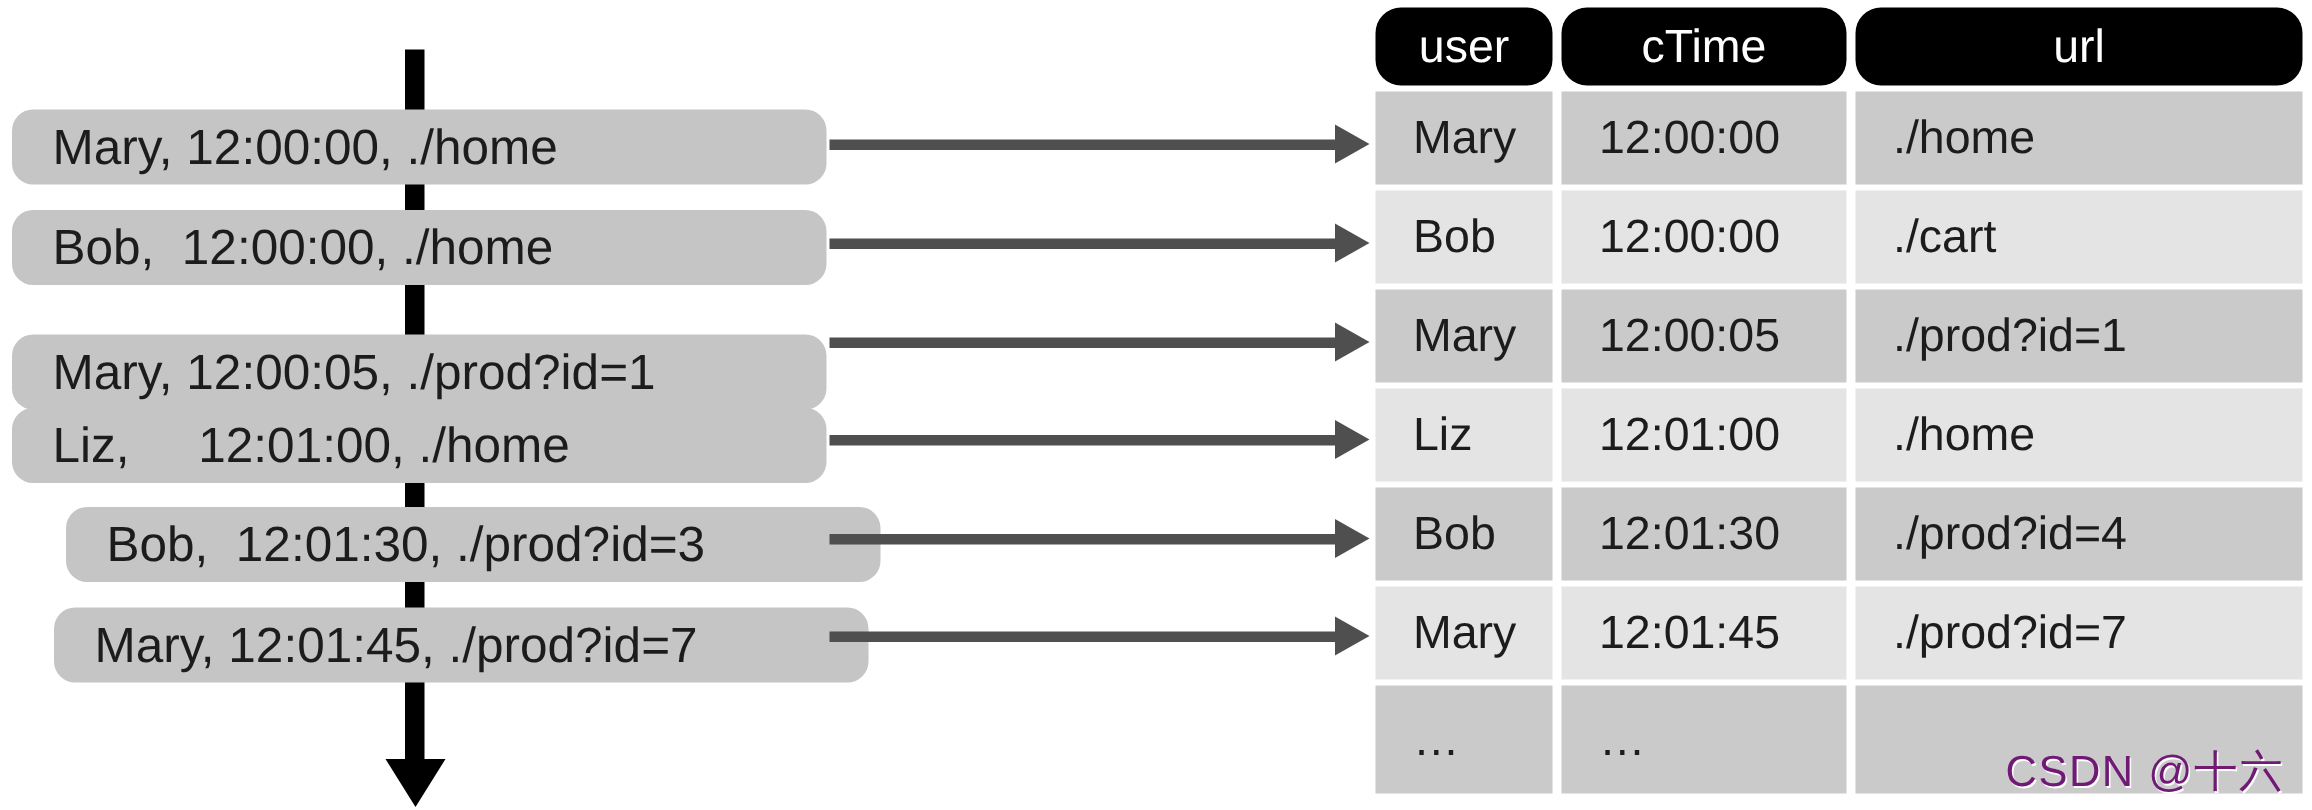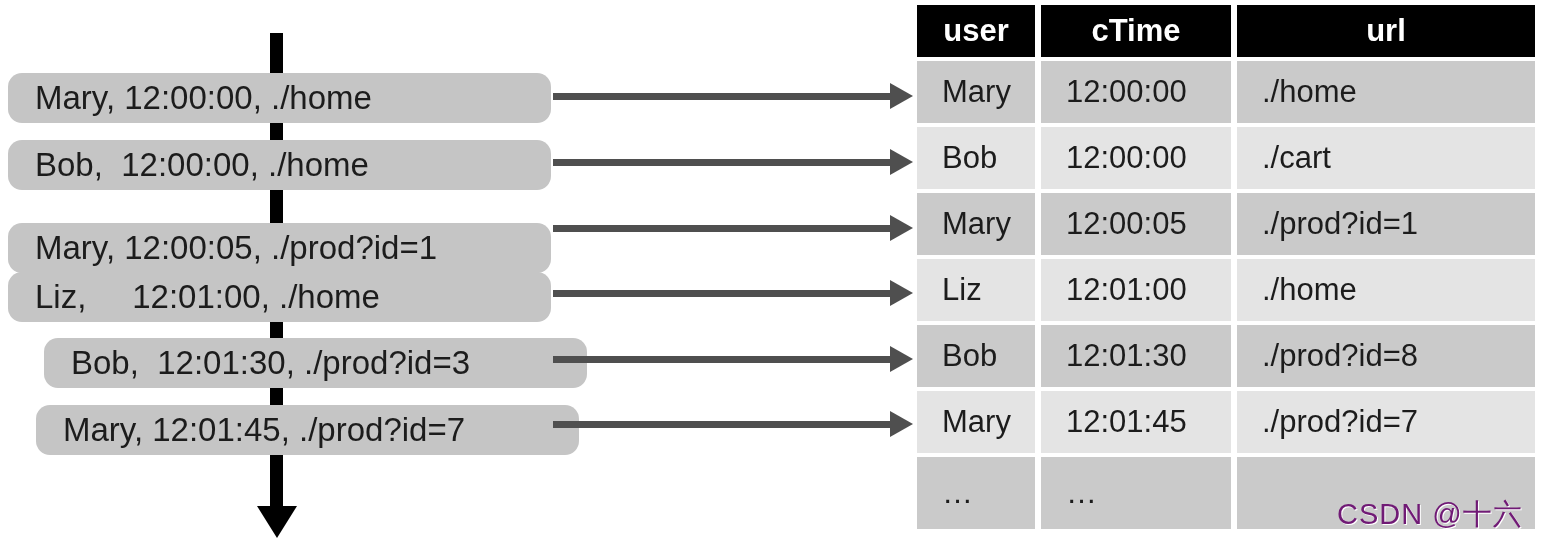--- a/index.html
+++ b/index.html
@@ -81,25 +81,26 @@
     width: 618px;
     display: grid;
     grid-template-columns: 118px 190px 298px;
     grid-template-rows: 52px 62px 62px 62px 62px 62px 62px 72px;
     column-gap: 6px;
     row-gap: 4px;
   }
   .hcell {
     background: #000000;
     color: #ffffff;
-    font-weight: bold;
+    font-weight: normal;
     font-size: 31px;
     display: flex;
     align-items: center;
     justify-content: center;
+    border-radius: 17px;
   }
   .cell {
     font-size: 31px;
     color: #1c1c1c;
     display: flex;
     align-items: center;
     padding-left: 25px;
     box-sizing: border-box;
   }
   .row-dark  { background: #cacaca; }
@@ -183,21 +184,21 @@
     <div class="cell row-dark">Mary</div>
     <div class="cell row-dark">12:00:05</div>
     <div class="cell row-dark">./prod?id=1</div>
 
     <div class="cell row-light">Liz</div>
     <div class="cell row-light">12:01:00</div>
     <div class="cell row-light">./home</div>
 
     <div class="cell row-dark">Bob</div>
     <div class="cell row-dark">12:01:30</div>
-    <div class="cell row-dark">./prod?id=8</div>
+    <div class="cell row-dark">./prod?id=4</div>
 
     <div class="cell row-light">Mary</div>
     <div class="cell row-light">12:01:45</div>
     <div class="cell row-light">./prod?id=7</div>
 
     <div class="cell row-dark">…</div>
     <div class="cell row-dark">…</div>
     <div class="cell row-dark"></div>
   </div>
 

